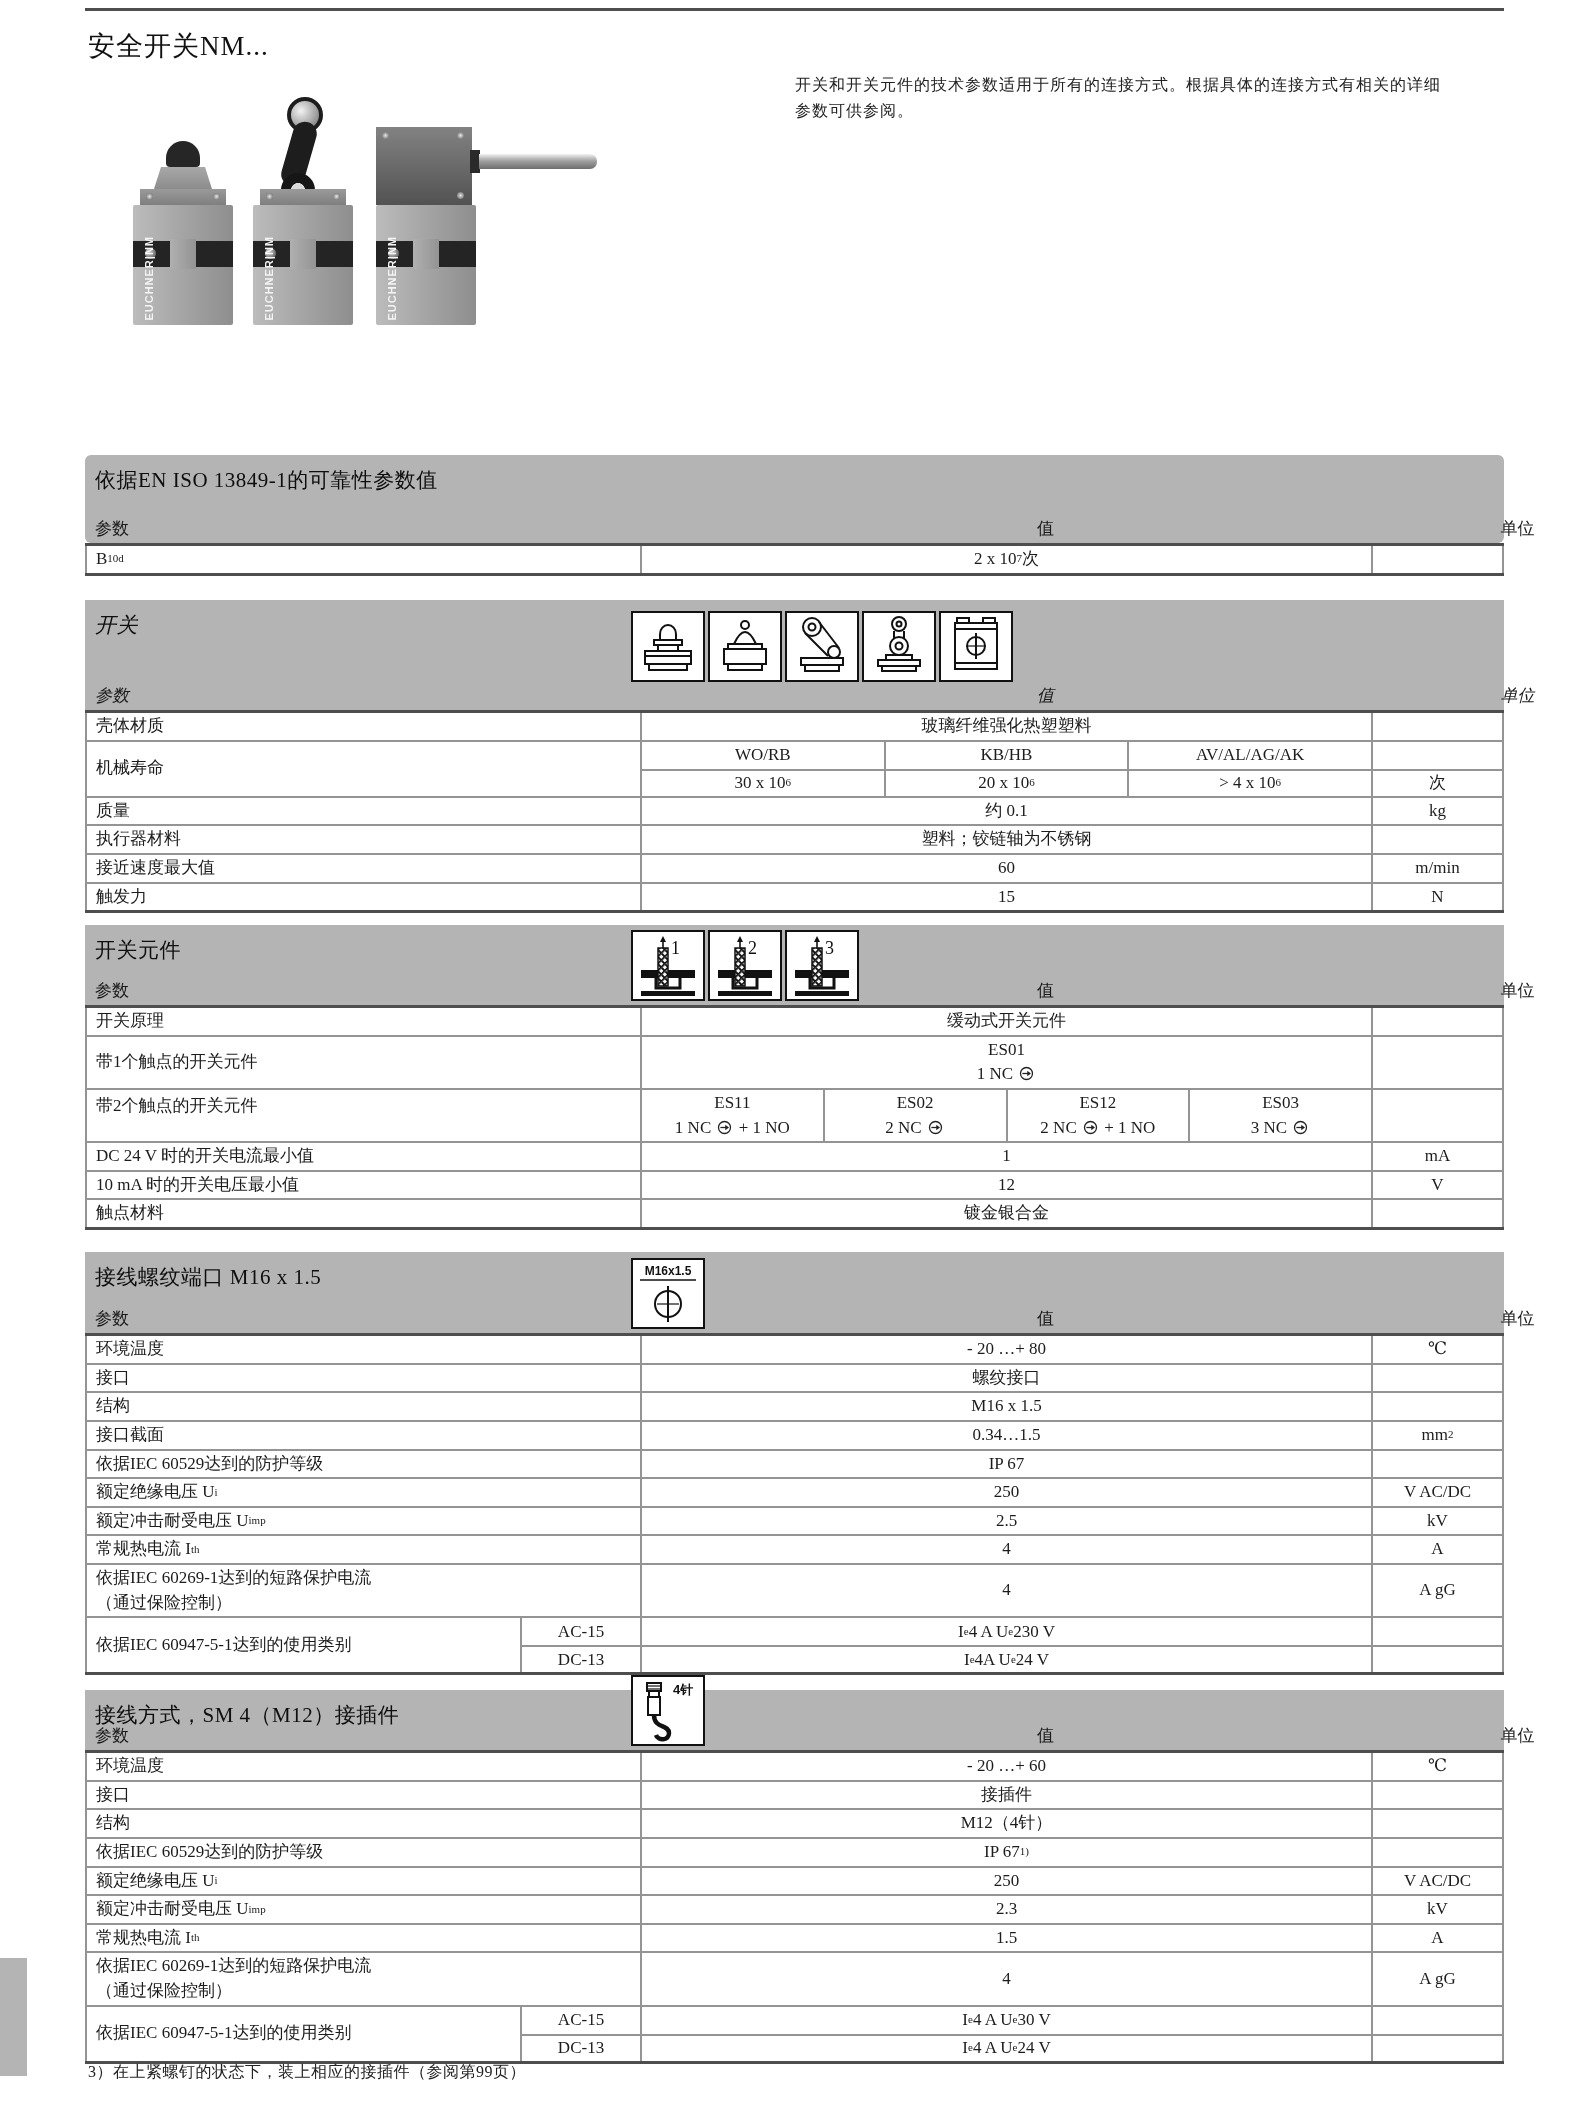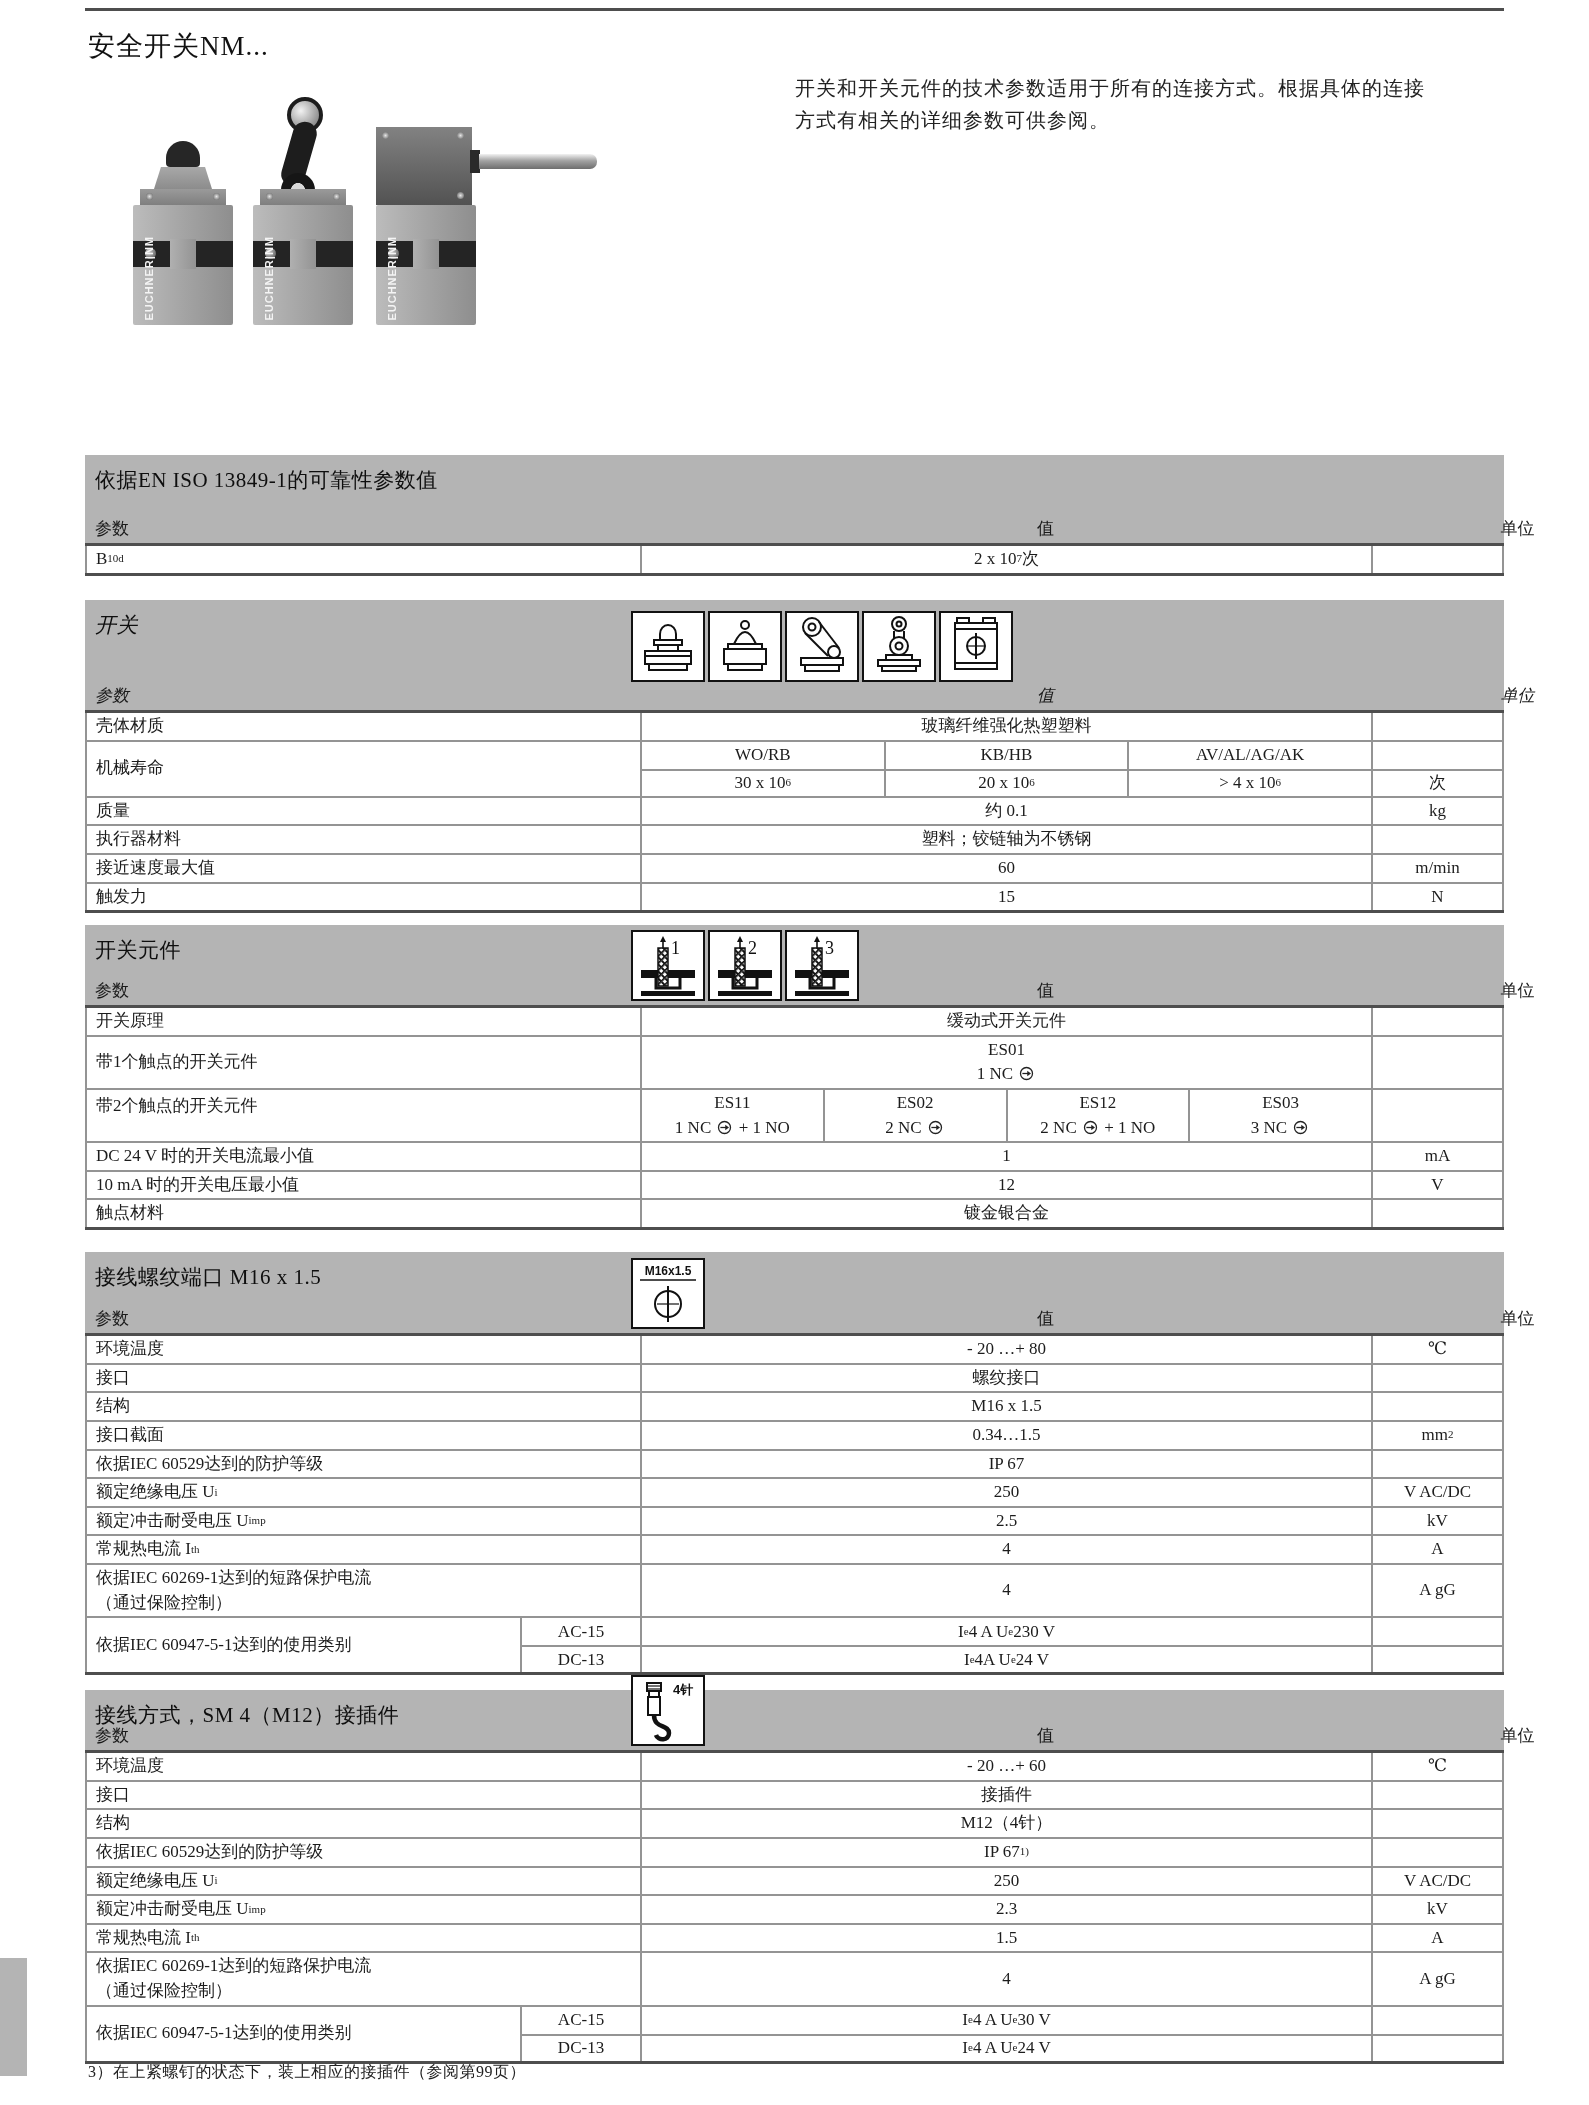--- a/index.html
+++ b/index.html
@@ -6,21 +6,21 @@
   html,body { margin:0; padding:0; }
   body {
     width:1589px; height:2105px; background:#ffffff;
     font-family:"Liberation Serif","DejaVu Serif",serif;
     color:#1c1c1c;
   }
   .page { position:relative; width:1589px; height:2105px; overflow:hidden; background:#fff; }
 
   .top-rule { position:absolute; left:85px; top:8px; width:1419px; height:3px; background:#4e4e4e; }
   .page-title { position:absolute; left:88px; top:28px; margin:0; font-size:27px; font-weight:normal; color:#111; letter-spacing:1px; }
-  .intro { position:absolute; left:795px; top:72px; width:648px; margin:0; font-size:20px; line-height:1.6; letter-spacing:1px; color:#222; }
+  .intro { position:absolute; left:795px; top:72px; width:648px; margin:0; font-size:16px; line-height:1.6; letter-spacing:1px; color:#222; }
   .footnote { position:absolute; left:88px; top:2062px; margin:0; font-size:16px; color:#222; letter-spacing:0.5px; }
   .page-tab { position:absolute; left:0; top:1958px; width:27px; height:118px; background:#b4b4b4; }
 
   
   .photos { position:absolute; left:118px; top:80px; width:500px; height:245px; }
   .sw { position:absolute; bottom:0; width:100px; height:245px; }
   .sw-body { position:absolute; bottom:0; left:0; width:100px; height:120px;
              background:linear-gradient(90deg,#bcbcbc,#a2a2a2 55%,#8e8e8e); border-radius:2px; }
   .sw-band { position:absolute; left:0; bottom:58px; width:100%; height:26px; background:#242424; }
   .sw-band .tab { position:absolute; left:37px; top:-2px; width:26px; height:30px; background:linear-gradient(90deg,#b0b0b0,#939393); }
@@ -132,21 +132,21 @@
         </div>
         <span class="brand">EUCHNER|NM</span>
       </div>
     </div>
   </div>
 
   <p class="intro">开关和开关元件的技术参数适用于所有的连接方式。根据具体的连接方式有相关的详细参数可供参阅。</p>
 
   <div id="tables">
       <div class="tbl" style="top: 455px;">
-        <div class="tbl-head" style="height: 88px;">
+        <div class="tbl-head" style="height: 88px; border-radius: 6px;">
           <div class="tbl-title">依据EN ISO 13849-1的可靠性参数值</div>
           <div class="head-labels">
             <div class="hl-param">参数</div>
             <div class="hl-value">值</div>
             <div class="hl-unit">单位</div>
           </div>
         </div>
         <div class="tbl-rows">
           <div class="row row-simple">
             <div class="cell cell-param">B<sub>10d</sub></div>

